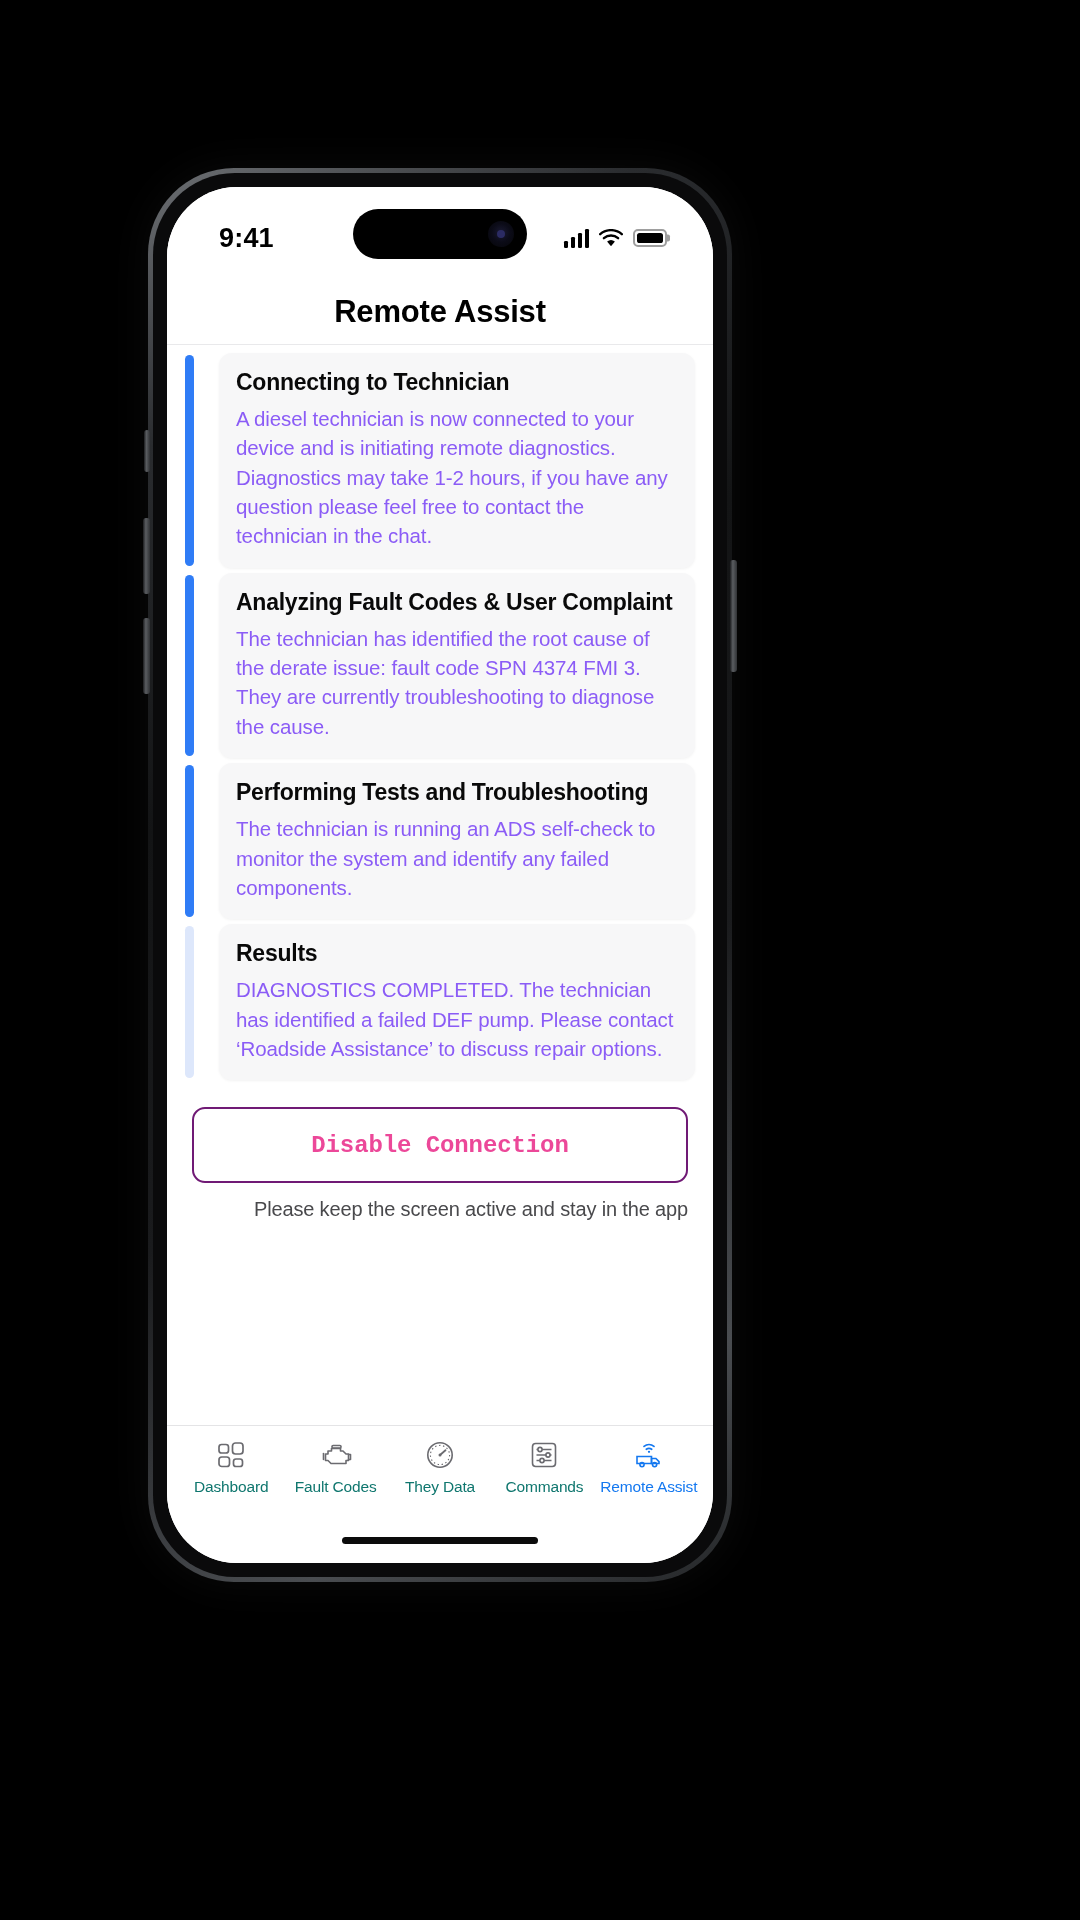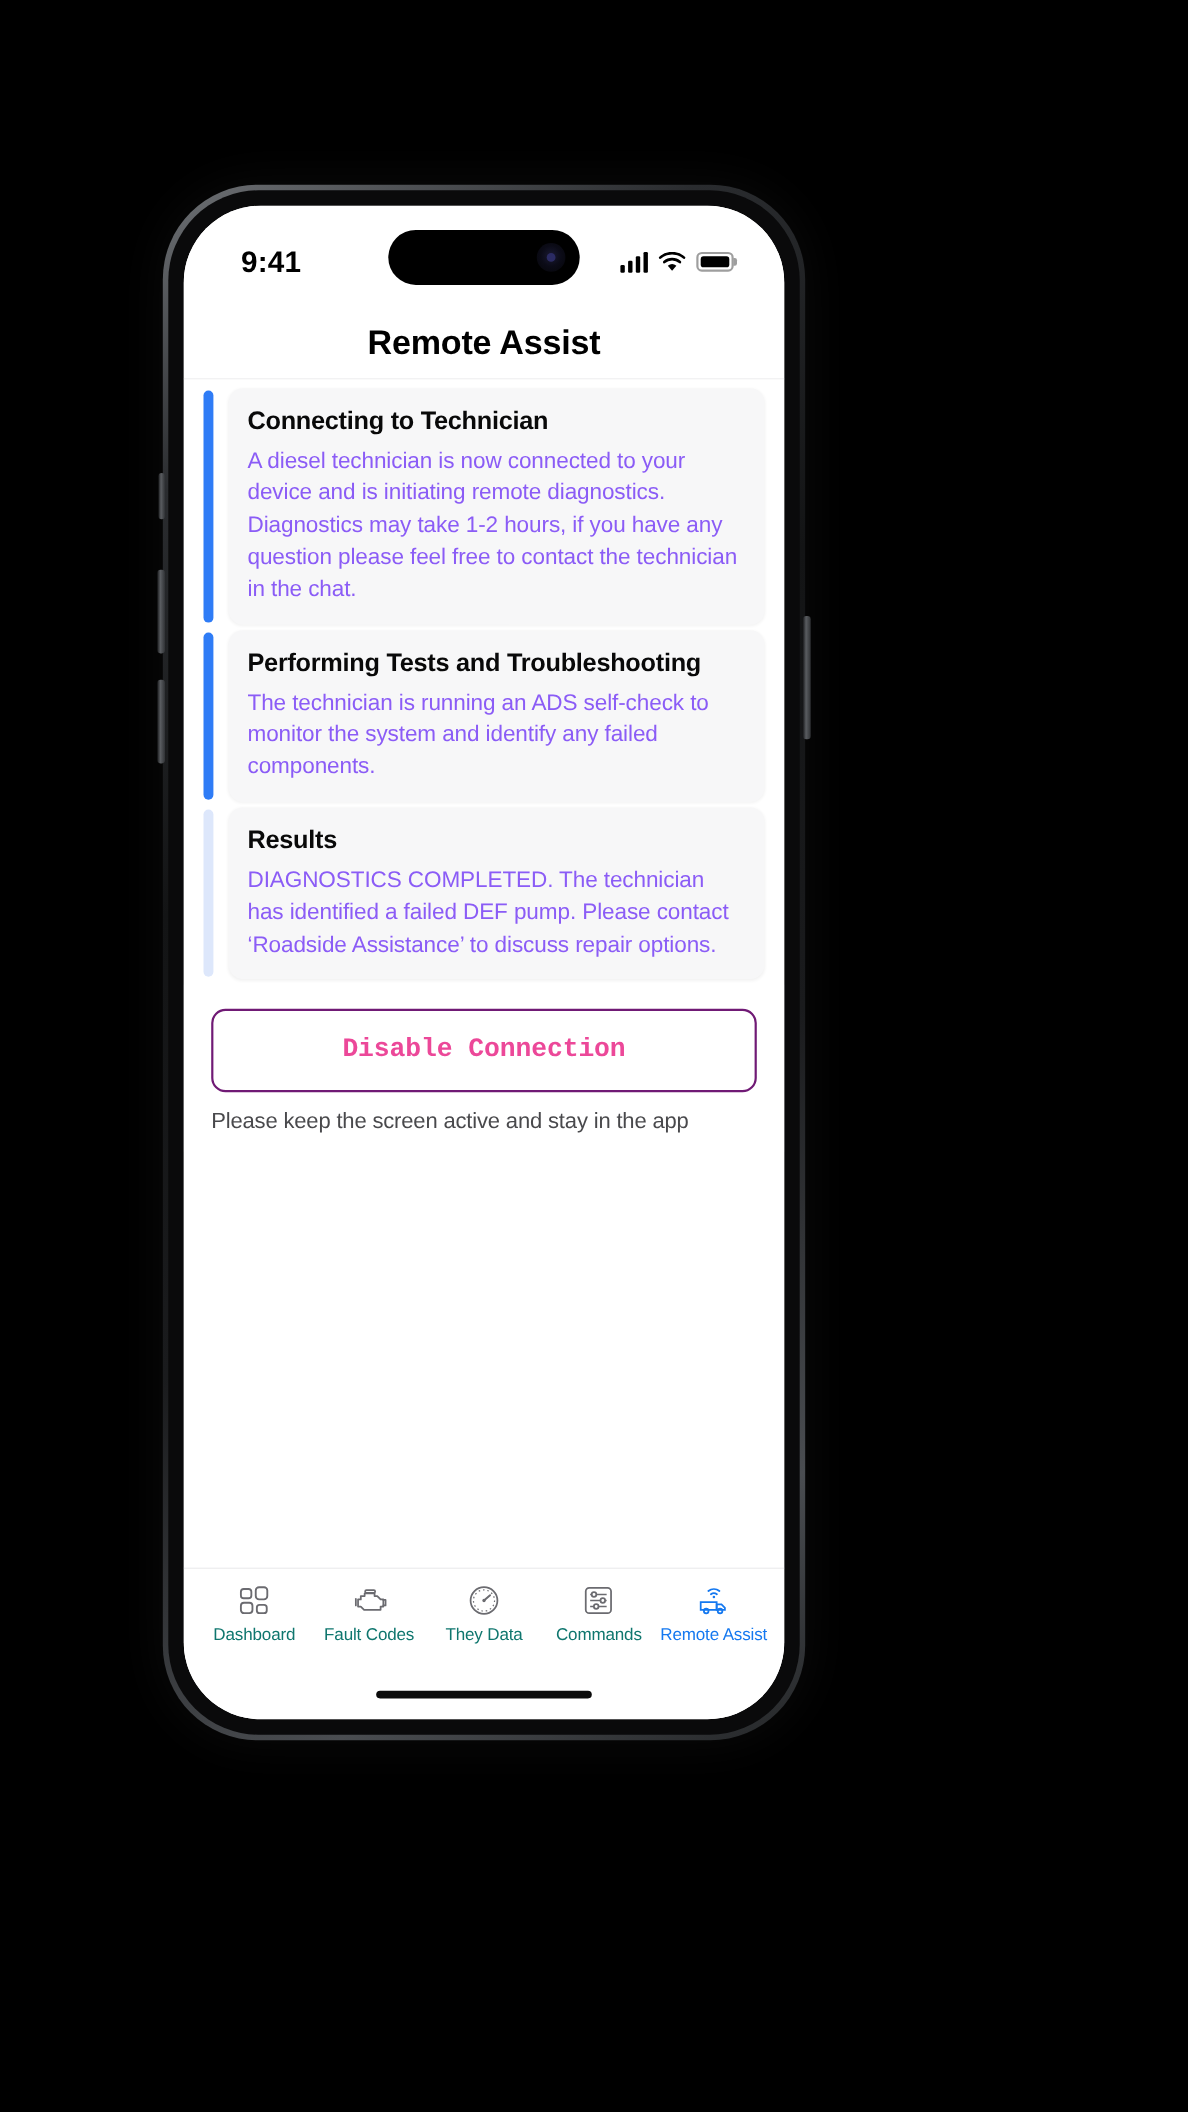--- a/index.html
+++ b/index.html
@@ -176,21 +176,21 @@
     position: relative;
   }
 
   .timeline {
     padding: 0 18px 0 18px;
   }
 
   .step {
     display: flex;
     align-items: stretch;
-    gap: 1px;
+    gap: 12px;
     margin-bottom: 5px;
   }
 
   .rail {
     flex: 0 0 9px;
     width: 9px;
     border-radius: 5px;
     margin: 2px 13px 2px 0;
     background: #2f7cf6;
   }
@@ -237,21 +237,21 @@
     font-size: 24px;
     font-weight: 600;
     letter-spacing: -0.1px;
     display: flex;
     align-items: center;
     justify-content: center;
     cursor: pointer;
   }
 
   .footer-note {
-    text-align: left;
+    text-align: right;
     font-size: 20px;
     color: #49494c;
     letter-spacing: -0.15px;
     padding: 15px 0 16px 0;
   }
 
   
   .tabbar {
     flex: 0 0 104px;
     display: flex;
@@ -354,20 +354,27 @@
           <div class="timeline">
 
             <div class="step">
               <div class="rail"></div>
               <div class="card">
                 <div class="card-title">Connecting to Technician</div>
                 <div class="card-body">A diesel technician is now connected to your device and is initiating remote diagnostics. Diagnostics may take 1-2 hours, if you have any question please feel free to contact the technician in the chat.</div>
               </div>
             </div>
 
+            <div class="step">
+              <div class="rail"></div>
+              <div class="card">
+                <div class="card-title">Analyzing Fault Codes &amp; User Complaint</div>
+                <div class="card-body">The technician has identified the root cause of the derate issue: fault code SPN 4374 FMI 3. They are currently troubleshooting to diagnose the cause.</div>
+              </div>
+            </div>
 
             <div class="step">
               <div class="rail"></div>
               <div class="card">
                 <div class="card-title">Performing Tests and Troubleshooting</div>
                 <div class="card-body">The technician is running an ADS self-check to monitor the system and identify any failed components.</div>
               </div>
             </div>
 
             <div class="step">

